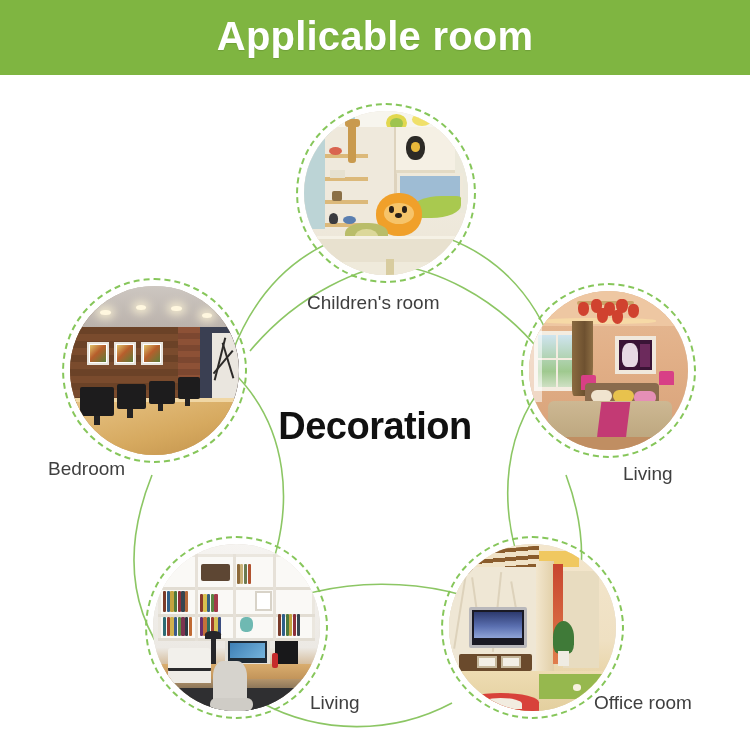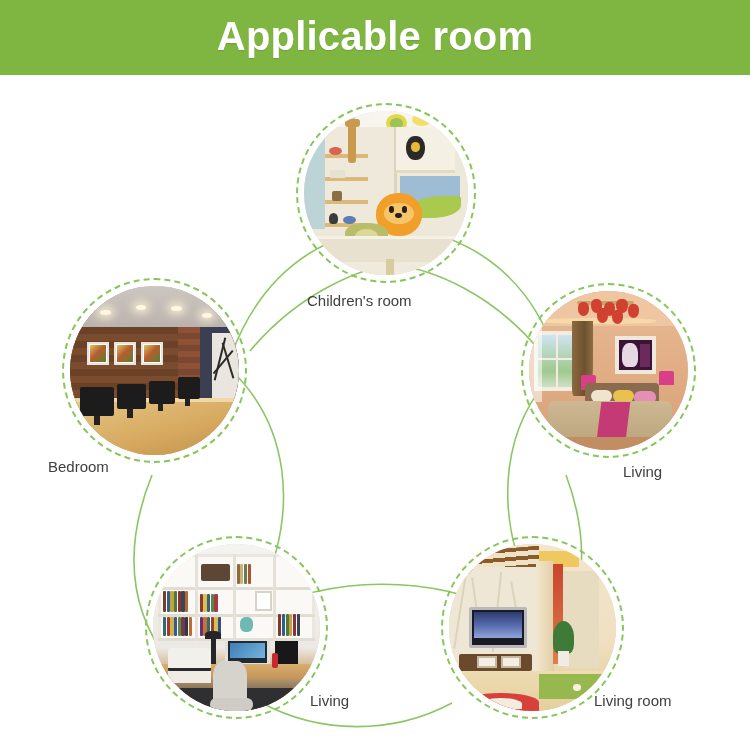--- a/index.html
+++ b/index.html
@@ -87,21 +87,21 @@
     background: #ded8cf;
   }
   .scene-photo .ph {
     position: absolute;
     left: 0; top: 0;
     width: 100%;
     height: 100%;
   }
   .scene-caption {
     position: absolute;
-    font-size: 15px;
+    font-size: 19px;
     color: #3f3f3f;
     font-family: "Liberation Sans", sans-serif;
     white-space: nowrap;
     z-index: 7;
   }
 
   
   .art-children { background: linear-gradient(180deg,#f3f0e6 0%,#ece5d6 100%); }
   .art-children .wall-left { position:absolute; left:0; top:0; width:17%; height:72%; background:#bcd4d6; }
   .art-children .wall-right { position:absolute; right:0; top:0; width:20%; height:62%; background:#ece9db; }
@@ -286,20 +286,21 @@
       <path d="M 170 588 C 128 534 124 470 152 400"></path>
 
       <path d="M 232 296 C 286 348 300 430 262 516"></path>
       <path d="M 556 296 C 504 348 492 430 530 516"></path>
       <path d="M 252 540 C 330 500 430 498 514 540"></path>
       <path d="M 250 276 C 300 216 364 192 394 190"></path>
       <path d="M 394 190 C 432 194 492 218 540 276"></path>
     </g>
   </svg>
 
+  <div id="center-label">Decoration</div>
 
   <div class="scene-node" style="left:296px; top:28px; width:180px; height:180px;">
     <div class="scene-ring" style="width:180px; height:180px;"></div>
     <div class="scene-photo" style="left:8px; top:8px; width:164px; height:164px;">
       <div class="ph art-children">
         <span class="wall-left"></span>
           <span class="wall-right"></span>
           <span class="topband"></span>
         <span class="decal1"></span>
           <span class="decal1b"></span>
@@ -398,21 +399,21 @@
         <span class="plant"></span>
           <span class="pot"></span>
         <span class="floor"></span>
           <span class="greentable"></span>
           <span class="spot"></span>
         <span class="rug"></span>
           <span class="rug-i"></span>
       </div>
     </div>
   </div>
-  <div class="scene-caption" style="left:594px; top:617px;">Living room</div>
+  <div class="scene-caption" style="left:594px; top:617px;">Office room</div>
 
   <div class="scene-node" style="left:145px; top:461px; width:183px; height:183px;">
     <div class="scene-ring" style="width:183px; height:183px;"></div>
     <div class="scene-photo" style="left:8px; top:8px; width:167px; height:167px;">
       <div class="ph art-study">
         <span class="shelfunit"></span>
         <span class="hshelf h1"></span>
           <span class="hshelf h2"></span>
           <span class="hshelf h3"></span>
         <span class="vdiv v1"></span>

